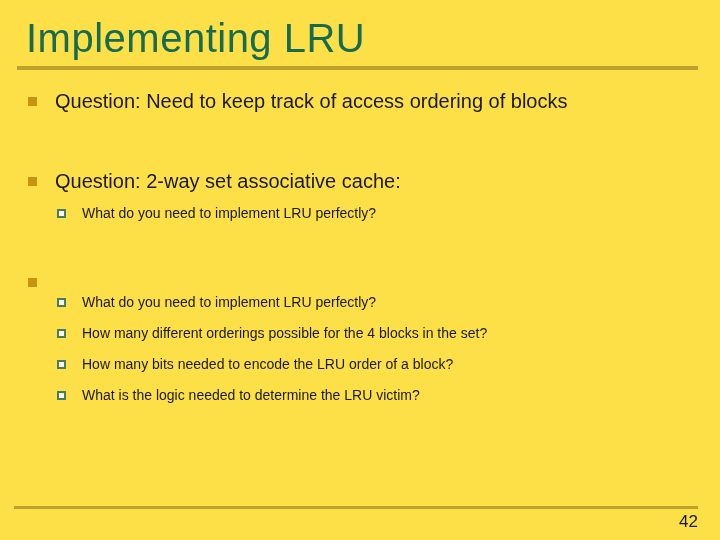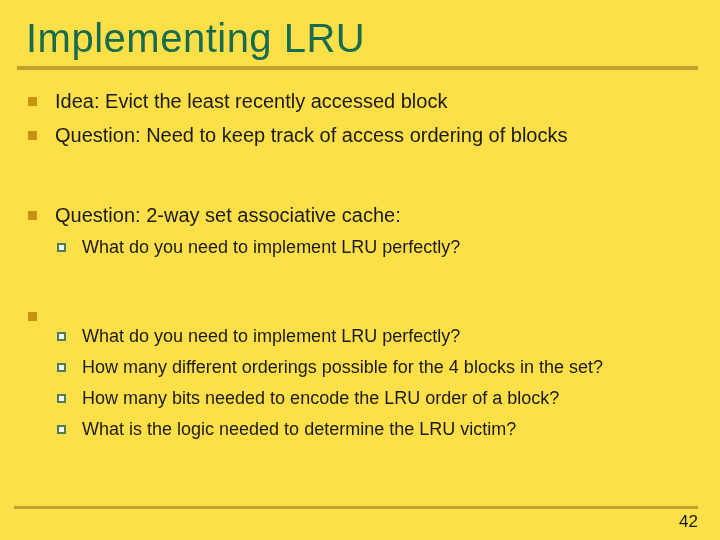--- a/index.html
+++ b/index.html
@@ -45,21 +45,21 @@
     display: flex;
     align-items: flex-start;
   }
   .li.level1 {
     padding-left: 28px;
     font-size: 20px;
     line-height: 34px;
   }
   .li.level2 {
     padding-left: 57px;
-    font-size: 18px;
+    font-size: 14px;
     line-height: 31px;
   }
   .li.gap-before { margin-top: 36px; }
   .li.gap-before-lg { margin-top: 46px; }
 
   .bullet {
     flex: 0 0 auto;
     width: 9px;
     height: 9px;
     box-sizing: border-box;
@@ -99,24 +99,20 @@
 </head>
 <body>
 
 <div class="slide">
 
   <h1 class="slide-title">Implementing LRU</h1>
   <div class="title-rule"></div>
 
   <div class="content">
 
-    <div class="li level1">
-      <span class="bullet"></span>
-      <span class="txt">Idea: Evict the least recently accessed block</span>
-    </div>
 
     <div class="li level1">
       <span class="bullet"></span>
       <span class="txt">Question: Need to keep track of access ordering of blocks</span>
     </div>
 
     <div class="li level1 gap-before-lg">
       <span class="bullet"></span>
       <span class="txt">Question: 2-way set associative cache:</span>
     </div>

